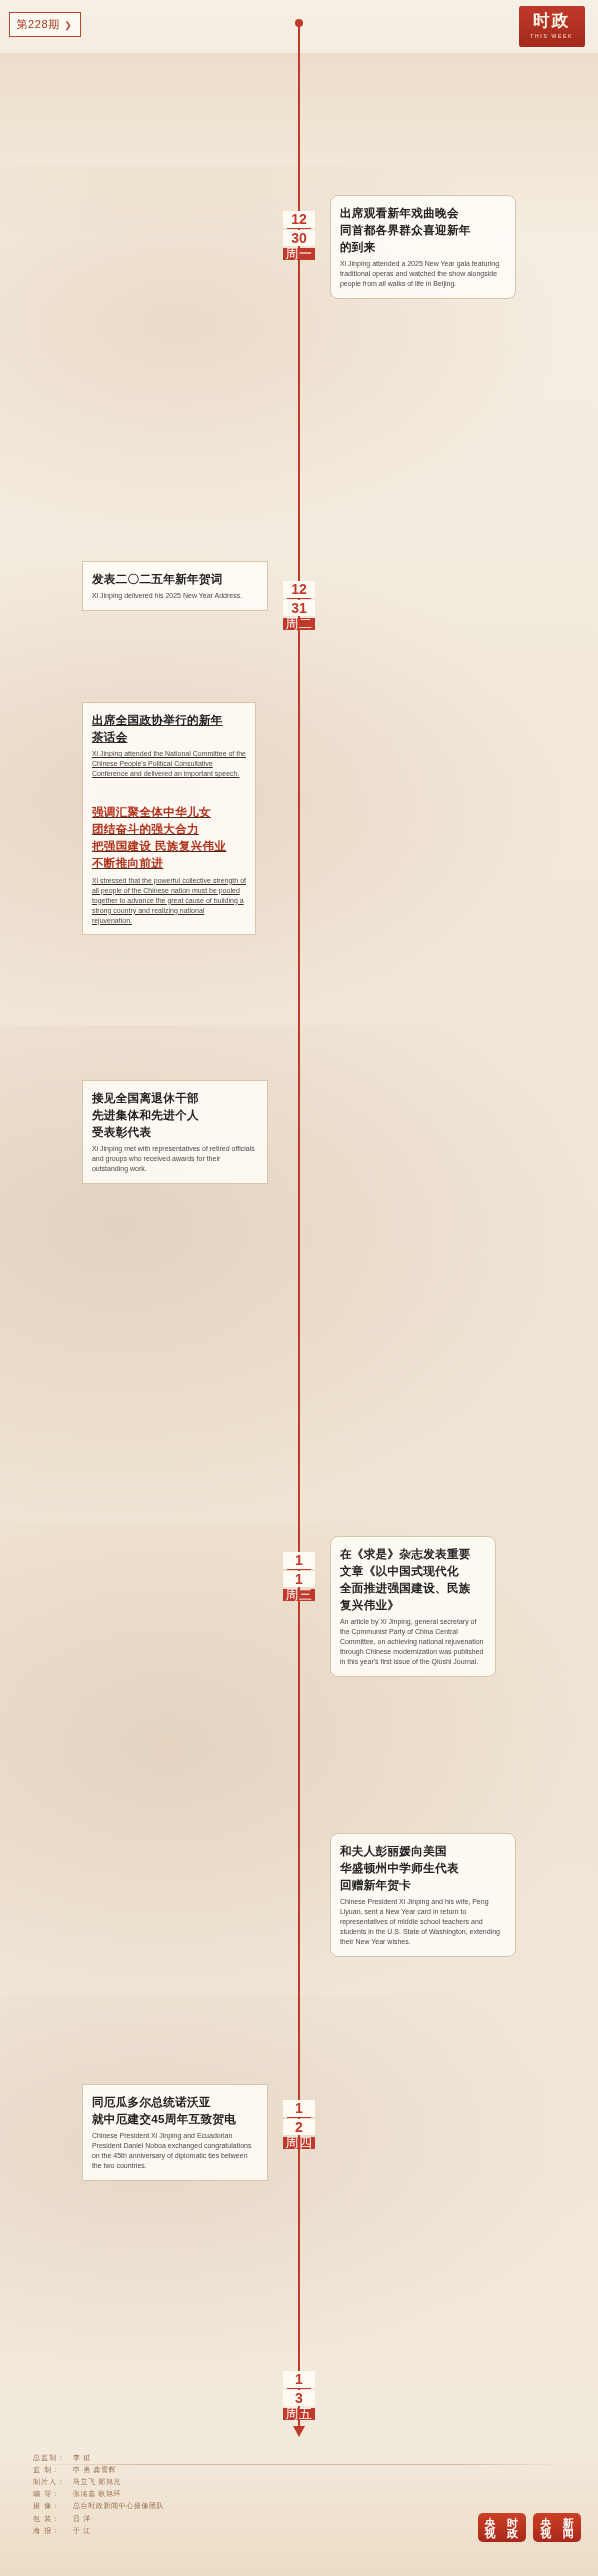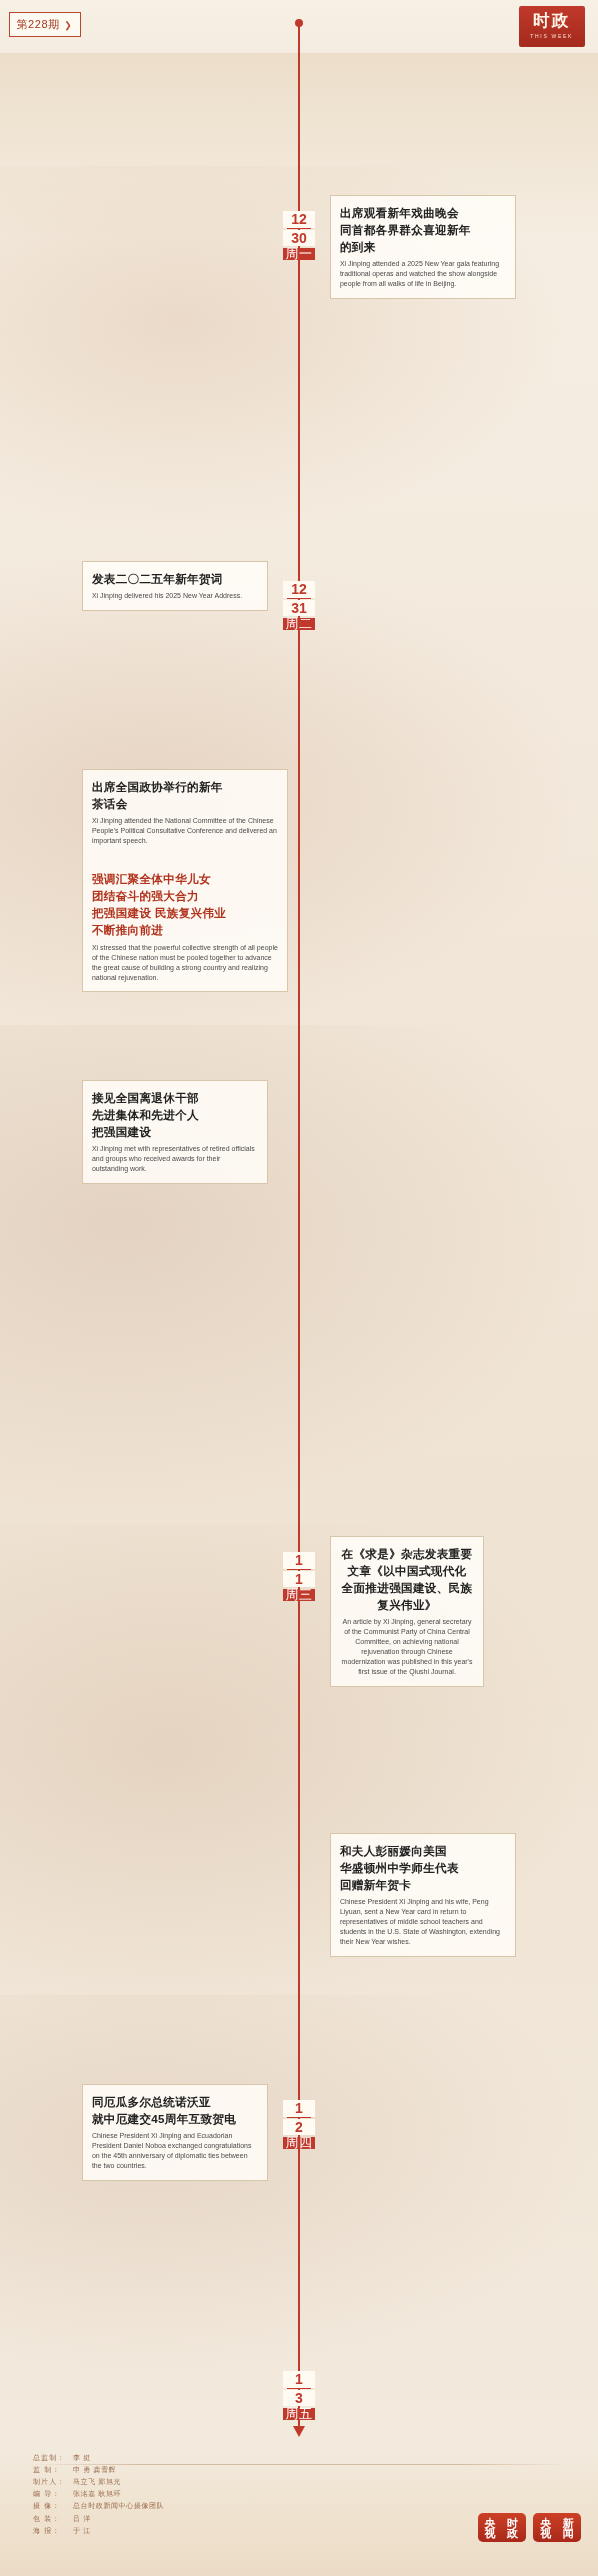--- a/index.html
+++ b/index.html
@@ -92,21 +92,21 @@
   }
 
   
   .card {
     position:absolute;
     border:0.6px solid #d8c6ab;
     background:rgba(255,252,247,0.88);
     padding:7.8px 8.9px 8.9px 8.9px;
     width:186px;
   }
-  .card.right { left:330px; }
+  .card.right { left:330px;border-radius:8px; }
   .card.left  { left:82px; }
   .card h3 {
     margin:0 0 4.4px 0;
     font-size:11.6px;
     line-height:17px;
     color:#222;
     font-weight:bold;
     letter-spacing:0.3px;
   }
   .card h3.red { color:#b2331d; }
@@ -216,48 +216,48 @@
   </div>
 
 
   <div class="card left" style="top: 561px; width: 186px;">
     <h3>
       <span>发表二〇二五年新年贺词</span>
     </h3>
     <p>Xi Jinping delivered his 2025 New Year Address.</p>
   </div>
 
-  <div class="card left" style="top: 769px; width: 206px;">
+  <div class="card left" style="top: 702px; width: 174px; text-decoration: underline;">
     <h3>
       <span>出席全国政协举行的新年</span><br>
       <span>茶话会</span>
     </h3>
     <p>Xi Jinping attended the National Committee of the Chinese People's Political Consultative Conference and delivered an important speech.</p>
     <div class="sub-block">
       <h3 class="red">
         <span>强调汇聚全体中华儿女</span><br>
         <span>团结奋斗的强大合力</span><br>
         <span>把强国建设 民族复兴伟业</span><br>
         <span>不断推向前进</span>
       </h3>
       <p>Xi stressed that the powerful collective strength of all people of the Chinese nation must be pooled together to advance the great cause of building a strong country and realizing national rejuvenation.</p>
     </div>
   </div>
 
   <div class="card left" style="top: 1080px; width: 186px;">
     <h3>
       <span>接见全国离退休干部</span><br>
       <span>先进集体和先进个人</span><br>
-      <span>把强国建设</span>
+      <span>受表彰代表</span>
     </h3>
     <p>Xi Jinping met with representatives of retired officials and groups who received awards for their outstanding work.</p>
   </div>
 
 
-  <div class="card right" style="top: 1536px; width: 154px; text-align: center;">
+  <div class="card right" style="top: 1536px; width: 166px;">
     <h3>
       <span>在《求是》杂志发表重要</span><br>
       <span>文章《以中国式现代化</span><br>
       <span>全面推进强国建设、民族</span><br>
       <span>复兴伟业》</span>
     </h3>
     <p>An article by Xi Jinping, general secretary of the Communist Party of China Central Committee, on achieving national rejuvenation through Chinese modernization was published in this year's first issue of the Qiushi Journal.</p>
   </div>
 
   <div class="card right" style="top: 1833px; width: 186px;">

